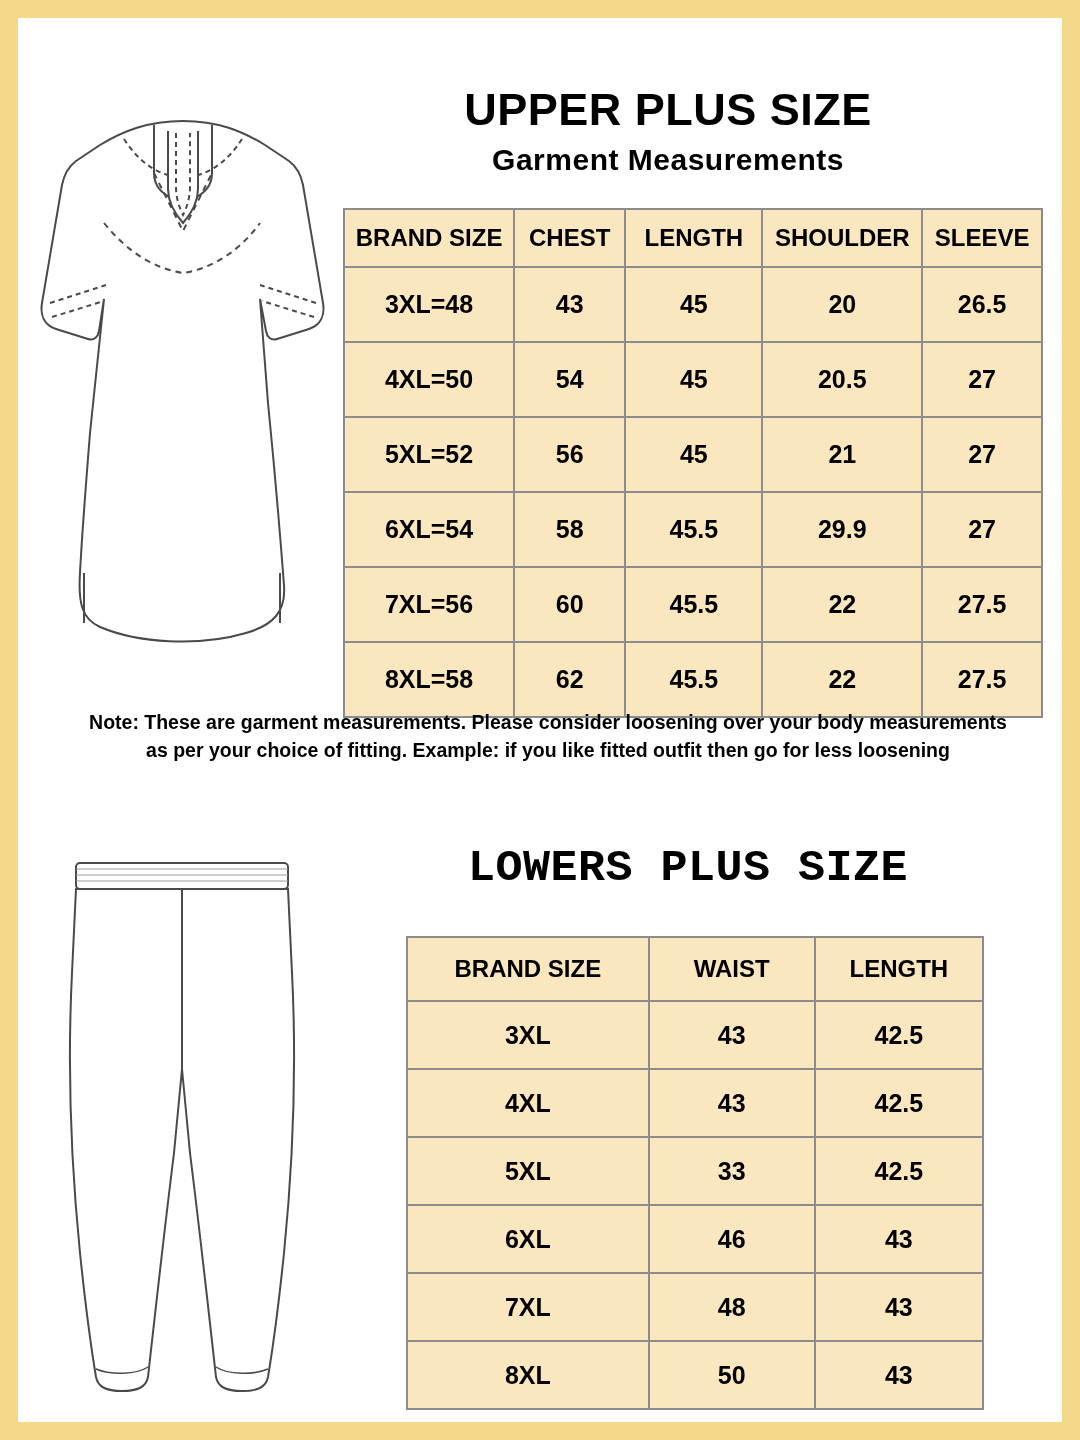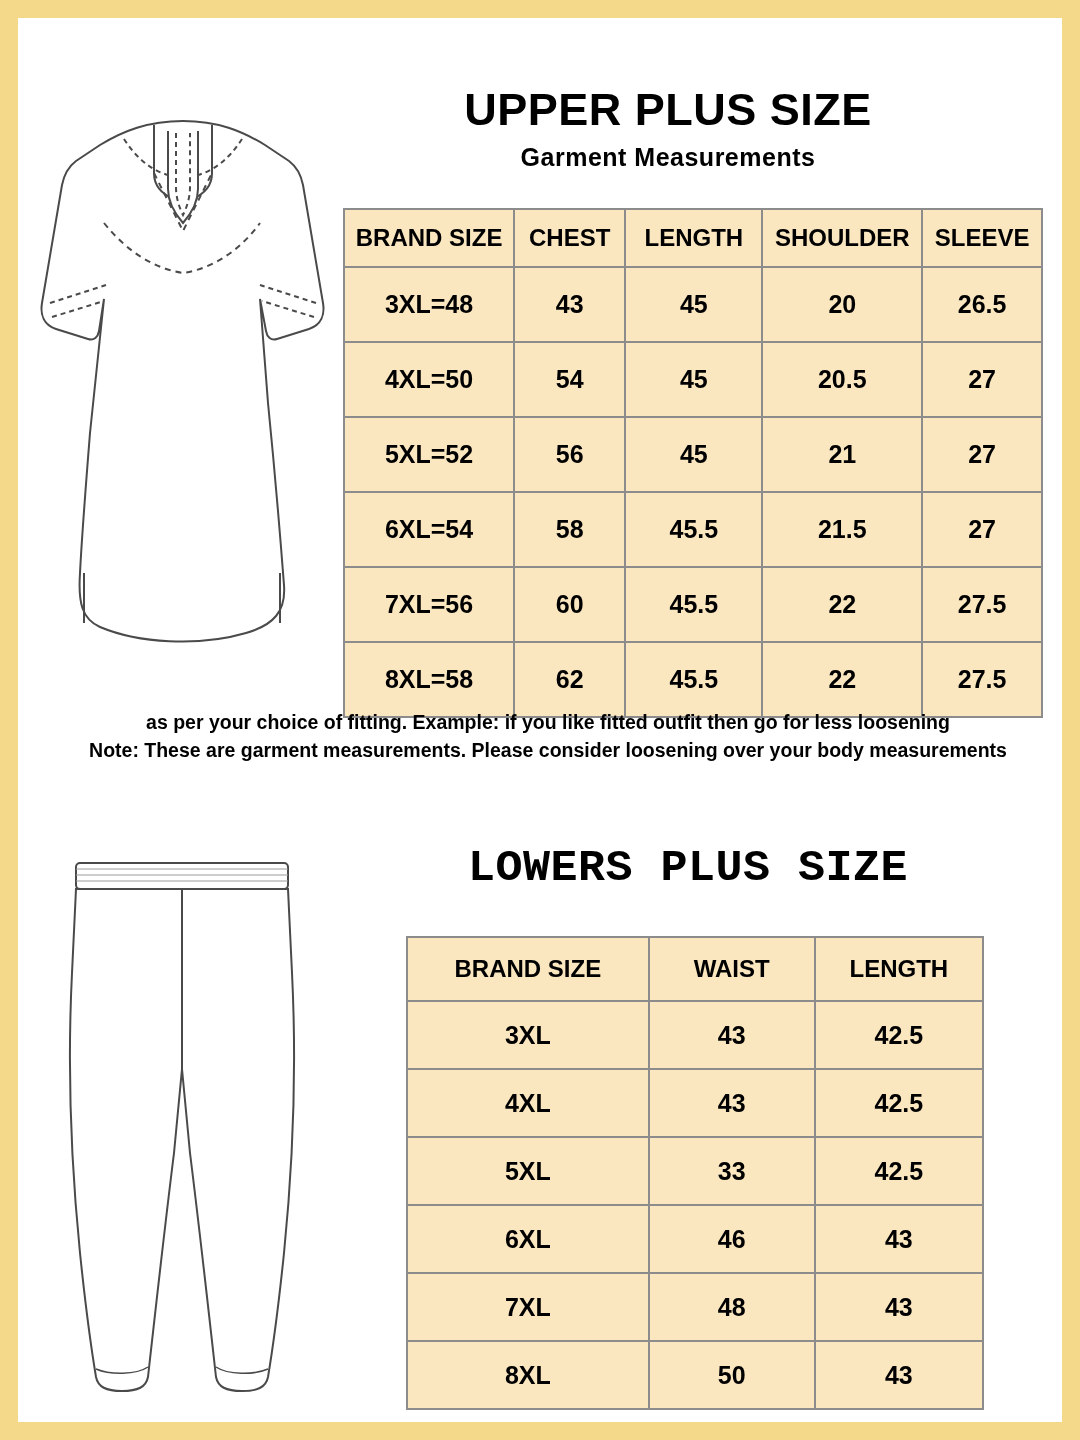--- a/index.html
+++ b/index.html
@@ -42,21 +42,21 @@
     left: 300px;
     top: 55px;
     width: 700px;
     font-size: 45px;
     margin-top: 11px;
   }
   #upper-subtitle {
     left: 300px;
     top: 125px;
     width: 700px;
-    font-size: 25px;
+    font-size: 30px;
     font-weight: bold;
   }
 
   
   .shirt-art {
     position: absolute;
     left: 10px;
     top: 85px;
     width: 310px;
     height: 560px;
@@ -225,43 +225,43 @@
           <td>5XL=52</td>
           <td>56</td>
           <td>45</td>
           <td>21</td>
           <td>27</td>
         </tr>
         <tr>
           <td>6XL=54</td>
           <td>58</td>
           <td>45.5</td>
-          <td>21.5</td>
+          <td>29.9</td>
           <td>27</td>
         </tr>
         <tr>
           <td>7XL=56</td>
           <td>60</td>
           <td>45.5</td>
           <td>22</td>
           <td>27.5</td>
         </tr>
         <tr>
           <td>8XL=58</td>
           <td>62</td>
           <td>45.5</td>
           <td>22</td>
           <td>27.5</td>
         </tr>
       </tbody>
     </table>
 
     <div class="note">
+      <div>Note: These are garment measurements. Please consider loosening over your body measurements</div>
       <div>as per your choice of fitting. Example: if you like fitted outfit then go for less loosening</div>
-      <div>Note: These are garment measurements. Please consider loosening over your body measurements</div>
     </div>
   </div>
 
   <div>
 
     <div class="title" id="lower-title">LOWERS PLUS SIZE</div>
 
     <svg class="pants-art" viewBox="0 0 270 560">
       <g fill="#ffffff" stroke="#4a4a4a" stroke-width="2">
 

